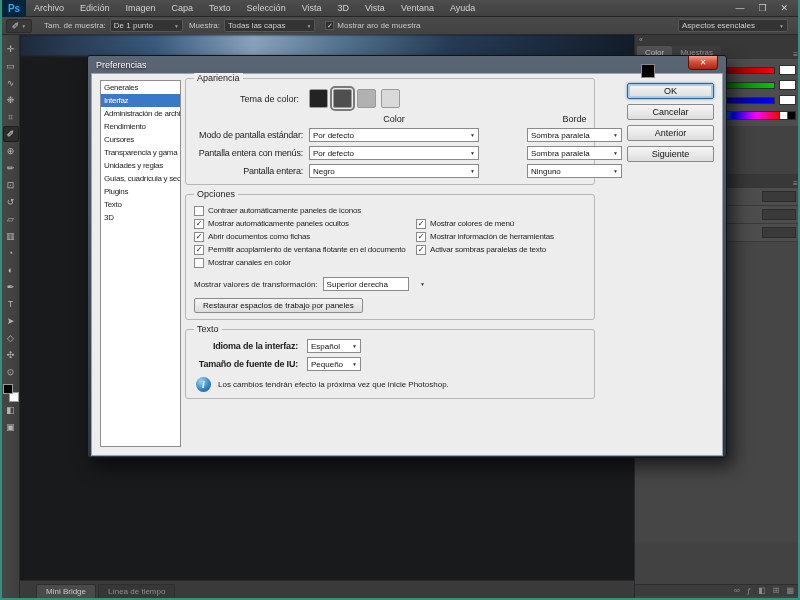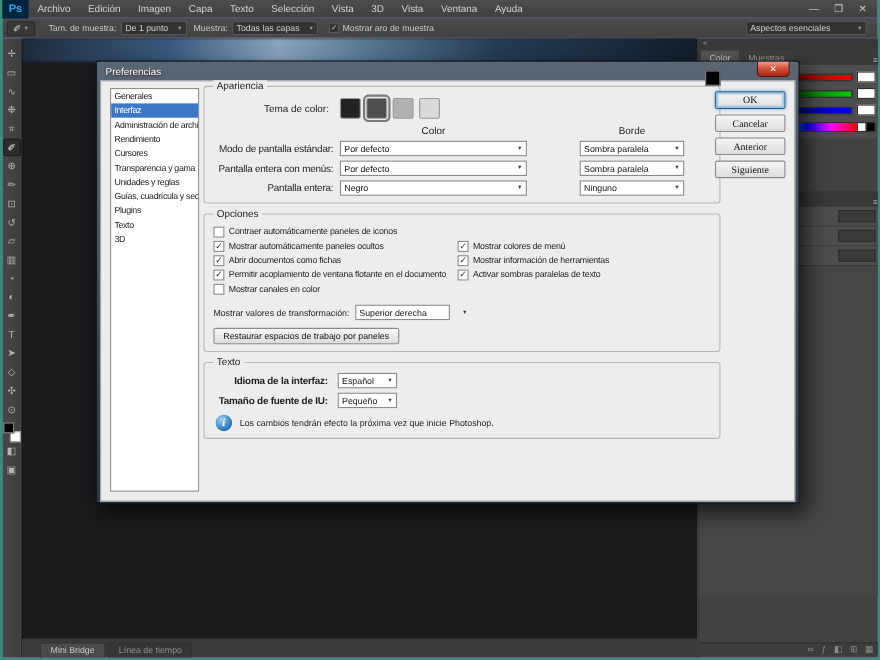--- a/index.html
+++ b/index.html
@@ -20,21 +20,21 @@
   .win-controls { margin-left:auto; display:flex; gap:14px; padding-right:10px; color:#cccccc; font-size:9px; }
   .win-controls span { cursor:default; }
   
   .optionsbar { position:absolute; left:0; top:17px; right:0; height:18px;
     background:linear-gradient(#4a4a4a,#424242); border-bottom:1px solid #2a2a2a;
     display:flex; align-items:center; font-size:8px; color:#c8c8c8; }
   .tool-well { width:26px; height:14px; margin:0 6px 0 4px; background:#383838; border:1px solid #2b2b2b;
     border-radius:2px; display:flex; align-items:center; justify-content:center; gap:2px; color:#cfcfcf; font-size:9px; }
   .ob-label { margin:0 4px 0 6px; white-space:nowrap; }
   .dd-dark { background:#333333; border:1px solid #565656; border-radius:2px; height:13px;
-    display:inline-flex; align-items:center; padding:0 3px; color:#cfcfcf; gap:8px; white-space:nowrap; }
+    display:inline-flex; align-items:center; padding:0 3px; color:#cfcfcf; gap:21px; white-space:nowrap; }
   .dd-dark .arr { font-size:5px; color:#9a9a9a; }
   .cb-dark { width:9px; height:9px; background:#303030; border:1px solid #5a5a5a; margin:0 3px 0 10px;
     display:inline-flex; align-items:center; justify-content:center; color:#d0d0d0; font-size:7px; line-height:7px; }
   .workspace { margin-left:auto; margin-right:10px; width:110px; justify-content:space-between; }
   
   .toolbar { position:absolute; left:0; top:35px; width:18px; bottom:0;
     background:linear-gradient(90deg,#474747,#3e3e3e); border-right:1px solid #2a2a2a;
     display:flex; flex-direction:column; align-items:center; padding-top:6px; }
   .tool { width:16px; height:16px; display:flex; align-items:center; justify-content:center;
     color:#b5b5b5; font-size:9px; margin-bottom:1px; cursor:default; }
@@ -93,21 +93,21 @@
     text-shadow:0 1px 2px rgba(0,0,0,.8); }
   .dlg-close { position:absolute; top:0; right:8px; width:30px; height:14px;
     background:linear-gradient(#f2a18f,#d4513a 45%,#a82715); border:1px solid #621005; border-top:none;
     border-radius:0 0 4px 4px; color:#fff; font-size:8px; display:flex; align-items:center; justify-content:center; }
   .dlg-body { position:relative; height:383px; background:#ededed; border:1px solid #9aa3ad; font-size:9px; color:#1d1d1d; }
   
   .dlist { position:absolute; left:8px; top:6px; width:81px; bottom:8px; background:#fff; border:1px solid #8f8f8f; overflow:hidden; }
   .ditem { height:13px; line-height:13px; padding-left:3px; font-size:8px; letter-spacing:-0.3px; white-space:nowrap; overflow:hidden; cursor:default; }
   .ditem.sel { background:#3c78c8; color:#fff; }
   
-  .dcontent { position:absolute; left:93px; top:4px; width:470px; bottom:8px; }
+  .dcontent { position:absolute; left:93px; top:4px; width:410px; bottom:8px; }
   .group { position:relative; border:1px solid #b7b7b7; border-radius:3px; padding:9px 8px 6px 8px; margin-bottom:9px; }
   .legend { position:absolute; top:-6px; left:8px; background:#ededed; padding:0 3px; font-size:9px; color:#222; }
   
   .theme-row { display:flex; align-items:center; gap:5px; margin:1px 0 6px 0; }
   .theme-label { width:110px; text-align:right; padding-right:5px; }
   .swatch { width:19px; height:19px; border:1px solid #9a9a9a; border-radius:2px; }
   .swatch.sel { outline:2px solid #7a7a7a; outline-offset:1px; }
   .app-grid { display:grid; grid-template-columns:115px 170px 48px 95px; row-gap:4px; align-items:center; }
   .col-head { text-align:center; font-size:9px; color:#222; }
   .app-label { text-align:right; padding-right:6px; white-space:nowrap; letter-spacing:-0.2px; }
@@ -130,22 +130,22 @@
   .txt-label { width:108px; text-align:right; padding-right:4px; white-space:nowrap; letter-spacing:-0.2px;font-weight:bold; }
   .txt-row .dd { width:54px; }
   .note-row { display:flex; align-items:center; gap:7px; margin-top:6px; padding-left:2px; }
   .info-icon { width:15px; height:15px; border-radius:50%; flex:none;
     background:radial-gradient(circle at 35% 30%,#9fd4f2,#2e7fc2 60%,#1a548c); color:#fff;
     font-size:10px; font-weight:bold; font-family:"Liberation Serif",serif; font-style:italic;
     display:flex; align-items:center; justify-content:center; }
   .note-text { font-size:8px; color:#222; }
   
   .dbuttons { position:absolute; right:8px; top:9px; display:flex; flex-direction:column; gap:5px; }
-  .dbtn { width:64px; height:16px; background:linear-gradient(#f6f6f6,#dddddd); border:1px solid #8a8a8a;
-    border-radius:2px; font-size:9px; color:#111; display:flex; align-items:center; justify-content:center;font-family:Liberation Serif, serif; }
+  .dbtn { width:87px; height:16px; background:linear-gradient(#f6f6f6,#dddddd); border:1px solid #8a8a8a;
+    border-radius:2px; font-size:9px; color:#111; display:flex; align-items:center; justify-content:center; }
   .dbtn.primary { border:1px solid #2c628b; box-shadow:0 0 0 2px #a8cbe8 inset, 0 0 3px #5e9fd4; }
 </style>
 </head>
 <body>
 
 <div class="screen">
 
   <div class="menubar">
     <div class="ps-logo">Ps</div>
     <div class="menu-item">Archivo</div>

